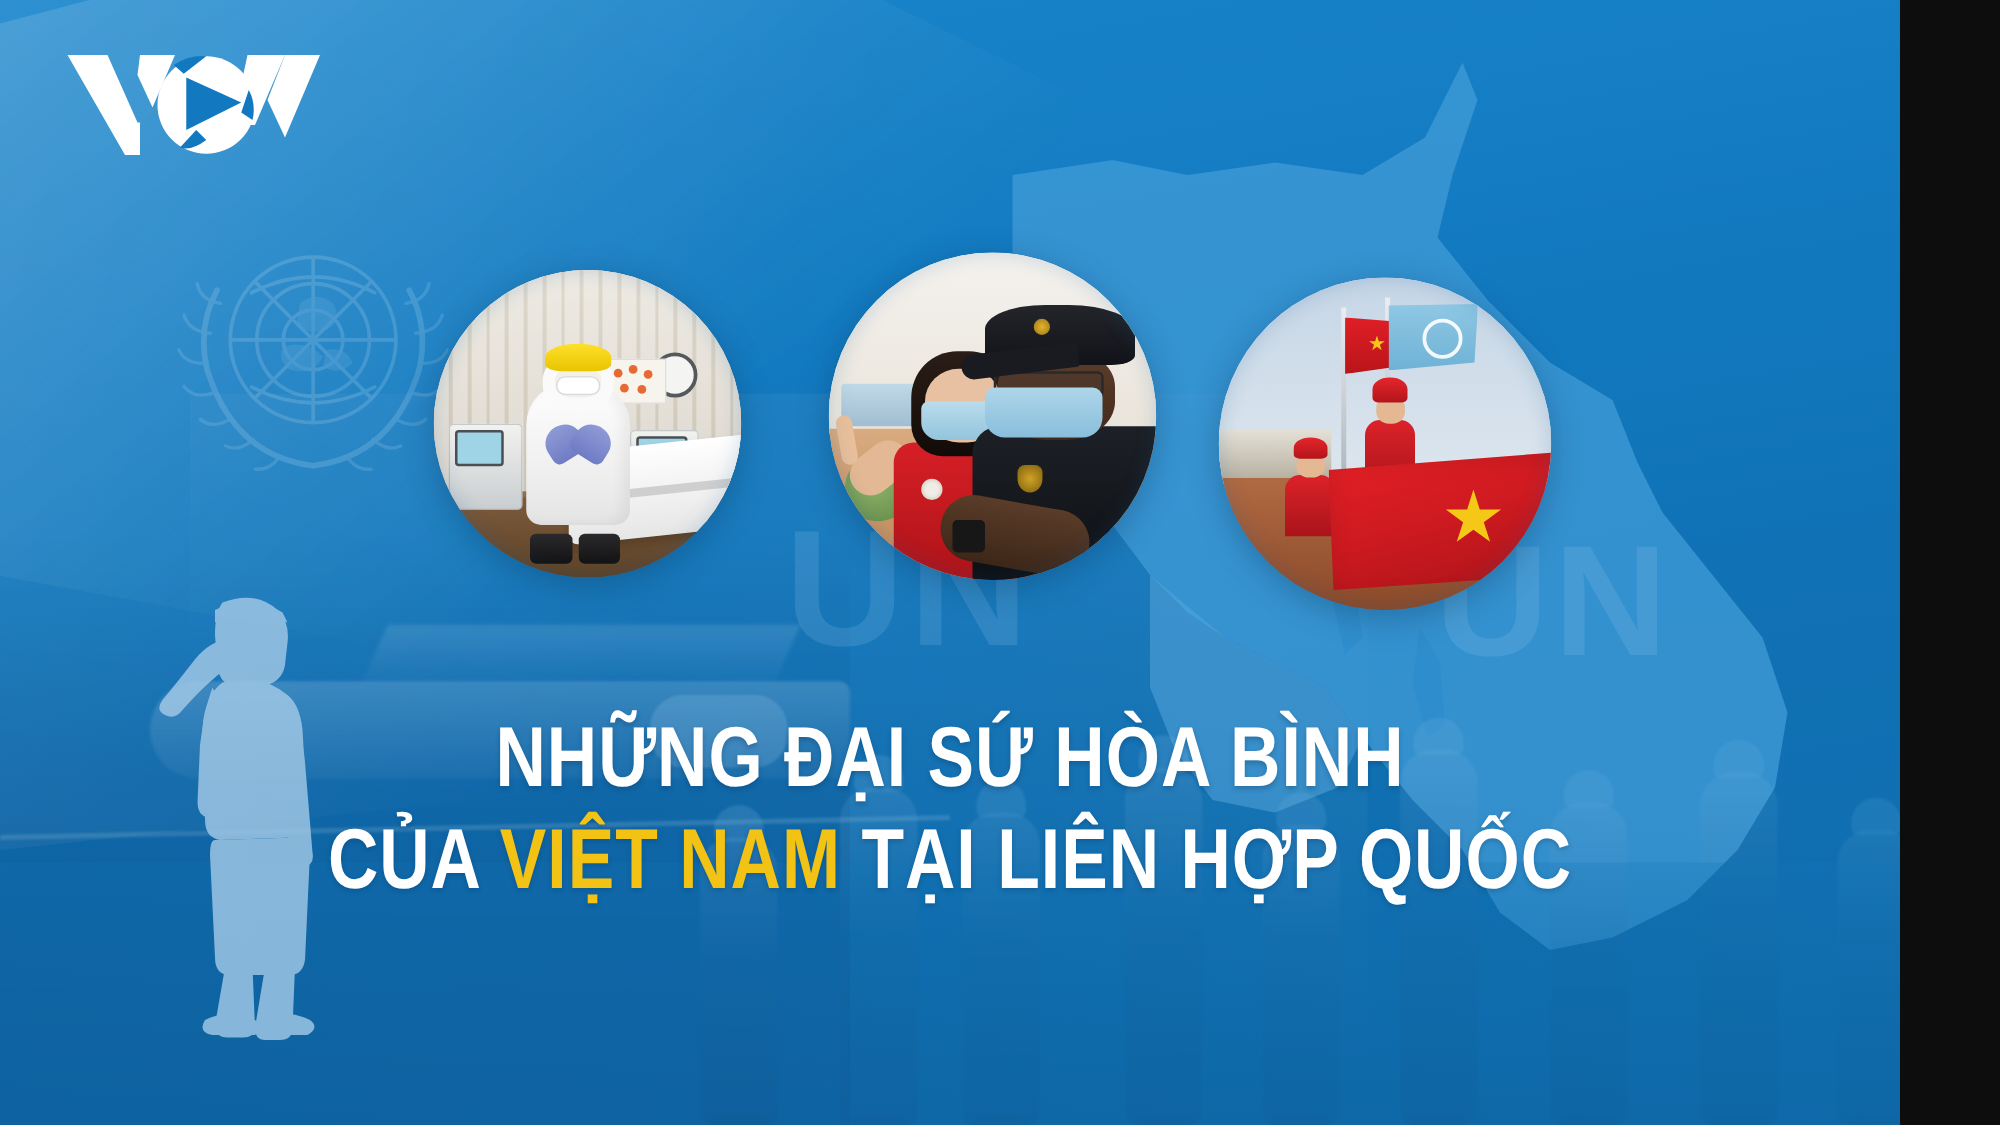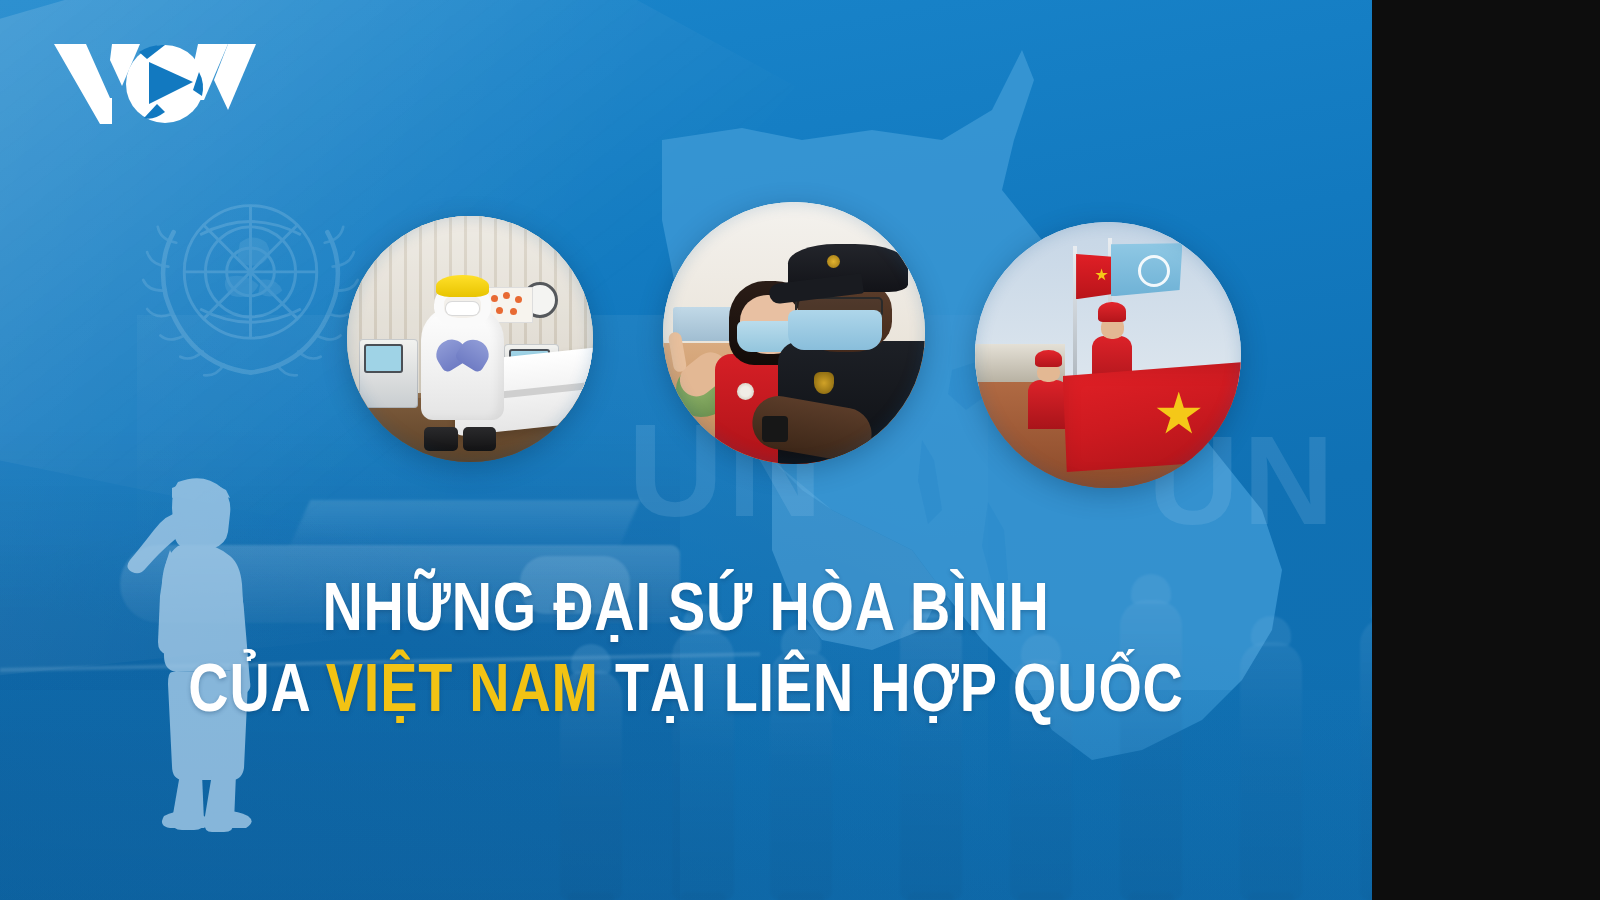--- a/index.html
+++ b/index.html
@@ -1,21 +1,21 @@
 <!DOCTYPE html>
 <html><head>
 <meta charset="utf-8">
 <style>
   html, body {
     margin: 0; padding: 0;
     background: #0d0d0d;
   }
   #poster {
     position: relative;
-    width: 1372px;
+    width: 1520px;
     height: 900px;
     overflow: hidden;
     font-family: "Liberation Sans", sans-serif;
     background: #1279c0;
   }
 
   
   .bg-base {
     position: absolute; inset: 0;
     background:

